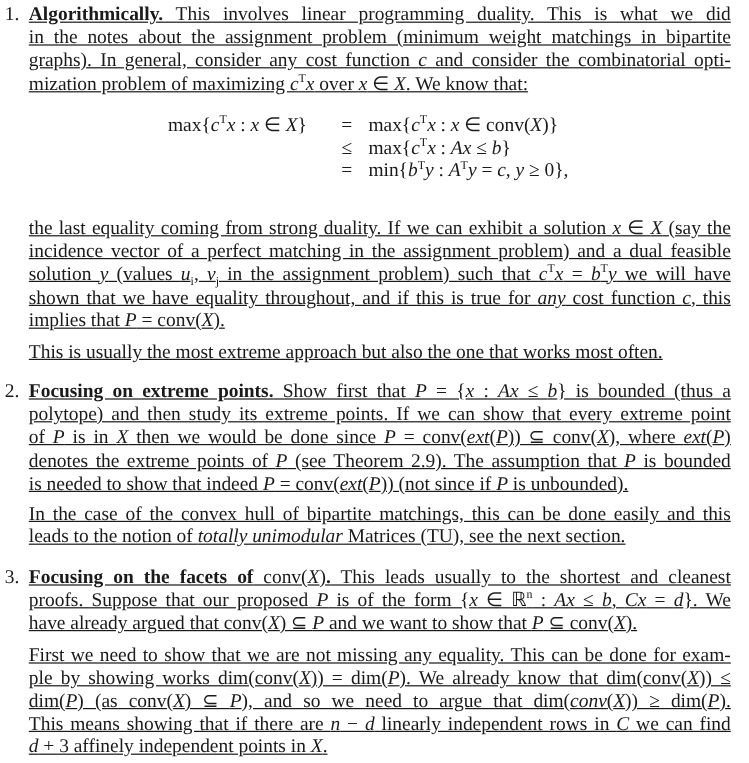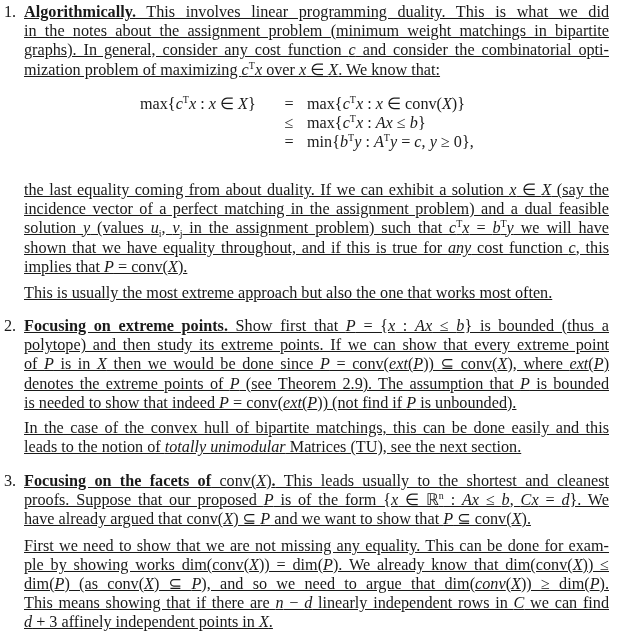--- a/index.html
+++ b/index.html
@@ -36,33 +36,33 @@
   <div>
     <span class="eq lhs" style="top:95px"><span>max{</span><i>c</i><sup>T</sup><i>x</i><span> : </span><i>x</i><span> ∈ </span><i>X</i><span>}</span></span>
     <span class="eq rel" style="top:95px">=</span>
     <span class="eq rhs" style="top:95px"><span>max{</span><i>c</i><sup>T</sup><i>x</i><span> : </span><i>x</i><span> ∈ conv(</span><i>X</i><span>)}</span></span>
     <span class="eq rel" style="top:114px">≤</span>
     <span class="eq rhs" style="top:114px"><span>max{</span><i>c</i><sup>T</sup><i>x</i><span> : </span><i>Ax</i><span> ≤ </span><i>b</i><span>}</span></span>
     <span class="eq rel" style="top:133px">=</span>
     <span class="eq rhs" style="top:133px"><span>min{</span><i>b</i><sup>T</sup><i>y</i><span> : </span><i>A</i><sup>T</sup><i>y</i><span> = </span><i>c</i><span>, </span><i>y</i><span> ≥ 0},</span></span>
   </div>
 
-  <div class="line" style="top:181px"><span>the last equality coming from about duality. If we can exhibit a solution </span><i>x</i><span> ∈ </span><i>X</i><span> (say the</span></div>
+  <div class="line" style="top:181px"><span>the last equality coming from strong duality. If we can exhibit a solution </span><i>x</i><span> ∈ </span><i>X</i><span> (say the</span></div>
   <div class="line" style="top:200px"><span>incidence vector of a perfect matching in the assignment problem) and a dual feasible</span></div>
   <div class="line" style="top:219px"><span>solution </span><i>y</i><span> (values </span><i>u</i><sub>i</sub><span>, </span><i>v</i><sub>j</sub><span> in the assignment problem) such that </span><i>c</i><sup>T</sup><i>x</i><span> = </span><i>b</i><sup>T</sup><i>y</i><span> we will have</span></div>
   <div class="line" style="top:239px"><span>shown that we have equality throughout, and if this is true for </span><i>any</i><span> cost function </span><i>c</i><span>, this</span></div>
   <div class="line last" style="top:258px"><span>implies that </span><i>P</i><span> = conv(</span><i>X</i><span>).</span></div>
   <div class="line last" style="top:284px"><span>This is usually the most extreme approach but also the one that works most often.</span></div>
 
   <span class="num" style="top:317px">2.</span>
   <div class="line" style="top:317px"><b>Focusing on extreme points.</b><span> Show first that </span><i>P</i><span> = {</span><i>x</i><span> : </span><i>Ax</i><span> ≤ </span><i>b</i><span>} is bounded (thus a</span></div>
   <div class="line" style="top:336px"><span>polytope) and then study its extreme points. If we can show that every extreme point</span></div>
   <div class="line" style="top:355px"><span>of </span><i>P</i><span> is in </span><i>X</i><span> then we would be done since </span><i>P</i><span> = conv(</span><i>ext</i><span>(</span><i>P</i><span>)) ⊆ conv(</span><i>X</i><span>), where </span><i>ext</i><span>(</span><i>P</i><span>)</span></div>
   <div class="line" style="top:375px"><span>denotes the extreme points of </span><i>P</i><span> (see Theorem 2.9).  The assumption that </span><i>P</i><span> is bounded</span></div>
-  <div class="line last" style="top:394px"><span>is needed to show that indeed </span><i>P</i><span> = conv(</span><i>ext</i><span>(</span><i>P</i><span>)) (not find if </span><i>P</i><span> is unbounded).</span></div>
+  <div class="line last" style="top:394px"><span>is needed to show that indeed </span><i>P</i><span> = conv(</span><i>ext</i><span>(</span><i>P</i><span>)) (not since if </span><i>P</i><span> is unbounded).</span></div>
   <div class="line" style="top:419px"><span>In the case of the convex hull of bipartite matchings, this can be done easily and this</span></div>
   <div class="line last" style="top:438px"><span>leads to the notion of </span><i>totally unimodular</i><span> Matrices (TU), see the next section.</span></div>
 
   <span class="num" style="top:472px">3.</span>
   <div class="line" style="top:472px"><b>Focusing on the facets of</b><span> conv(</span><i>X</i><span>)</span><b>.</b><span> This leads usually to the shortest and cleanest</span></div>
   <div class="line" style="top:491px"><span>proofs.  Suppose that our proposed </span><i>P</i><span> is of the form {</span><i>x</i><span> ∈ ℝ</span><sup>n</sup><span> : </span><i>Ax</i><span> ≤ </span><i>b</i><span>, </span><i>Cx</i><span> = </span><i>d</i><span>}.  We</span></div>
   <div class="line last" style="top:510px"><span>have already argued that conv(</span><i>X</i><span>) ⊆ </span><i>P</i><span> and we want to show that </span><i>P</i><span> ⊆ conv(</span><i>X</i><span>).</span></div>
   <div class="line" style="top:537px"><span>First we need to show that we are not missing any equality. This can be done for exam-</span></div>
   <div class="line" style="top:556px"><span>ple by showing works dim(conv(</span><i>X</i><span>)) = dim(</span><i>P</i><span>). We already know that dim(conv(</span><i>X</i><span>)) ≤</span></div>
   <div class="line" style="top:575px"><span>dim(</span><i>P</i><span>) (as conv(</span><i>X</i><span>) ⊆ </span><i>P</i><span>), and so we need to argue that dim(</span><i>conv</i><span>(</span><i>X</i><span>)) ≥ dim(</span><i>P</i><span>).</span></div>

